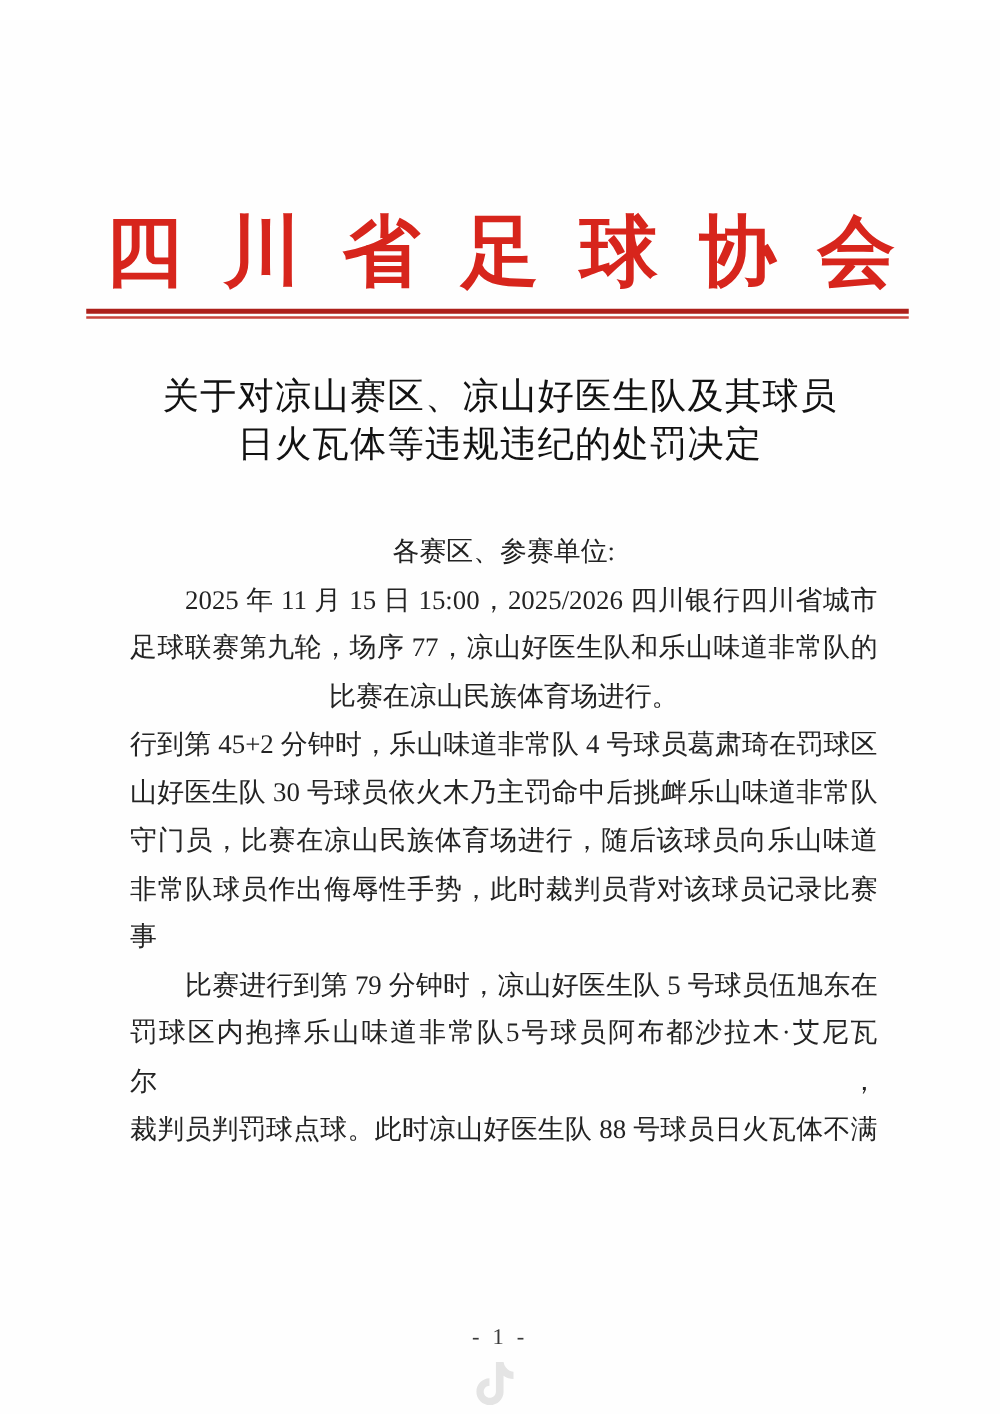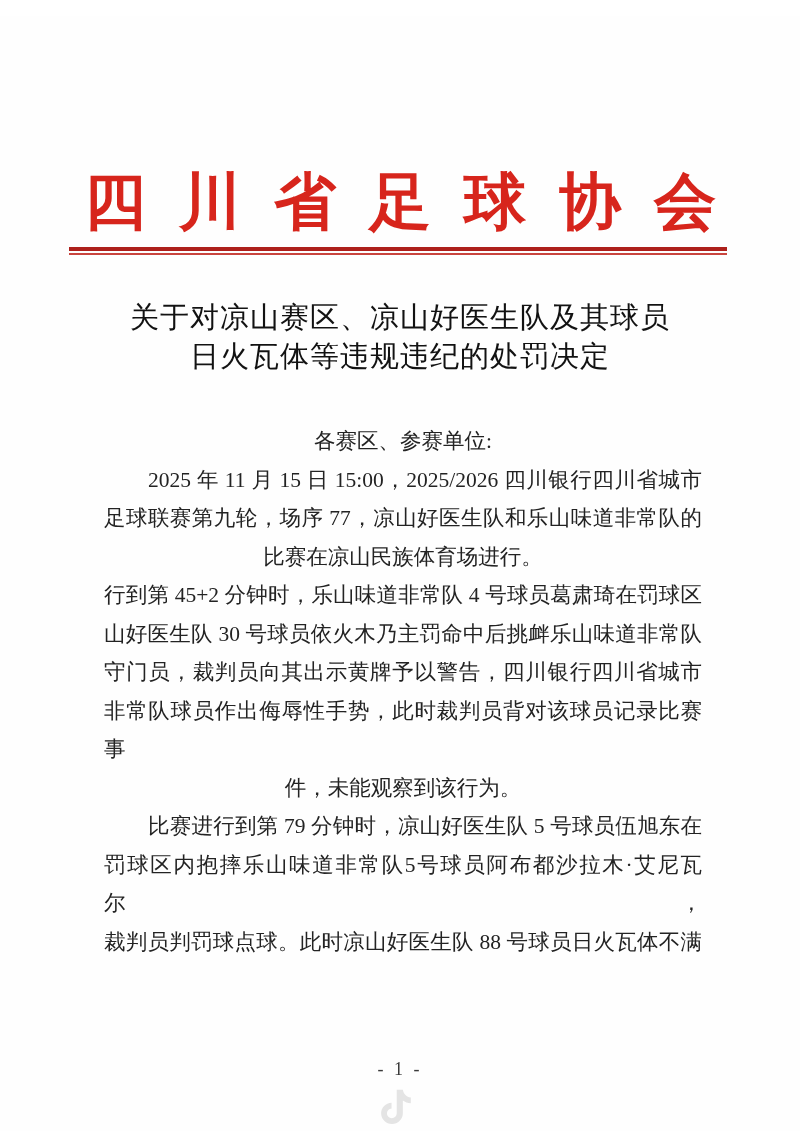--- a/index.html
+++ b/index.html
@@ -123,23 +123,22 @@
     <span>日火瓦体等违规违纪的处罚决定</span>
   </h2>
 
   <main class="doc-body">
       <div class="line">各赛区、参赛单位:</div>
       <div class="line indent fill">2025 年 11 月 15 日 15:00，2025/2026 四川银行四川省城市</div>
       <div class="line fill">足球联赛第九轮，场序 77，凉山好医生队和乐山味道非常队的</div>
       <div class="line">比赛在凉山民族体育场进行。</div>
       <div class="line fill">行到第 45+2 分钟时，乐山味道非常队 4 号球员葛肃琦在罚球区</div>
       <div class="line fill">山好医生队 30 号球员依火木乃主罚命中后挑衅乐山味道非常队</div>
-      <div class="line fill">守门员，裁判员向其出示黄牌予以警告，四川银行四川省城市</div>
+      <div class="line fill">守门员，比赛在凉山民族体育场进行，随后该球员向乐山味道</div>
       <div class="line fill">非常队球员作出侮辱性手势，此时裁判员背对该球员记录比赛事</div>
-      <div class="line">件，未能观察到该行为。</div>
       <div class="line indent fill">比赛进行到第 79 分钟时，凉山好医生队 5 号球员伍旭东在</div>
       <div class="line fill">罚球区内抱摔乐山味道非常队5号球员阿布都沙拉木·艾尼瓦尔，</div>
       <div class="line fill">裁判员判罚球点球。此时凉山好医生队 88 号球员日火瓦体不满</div>
     </main>
 
   <div class="page-number">- 1 -</div>
 
   <div class="watermark">
     <span class="wm-icon">
       <svg width="34" height="39" viewBox="0 0 24 28" aria-hidden="true">

